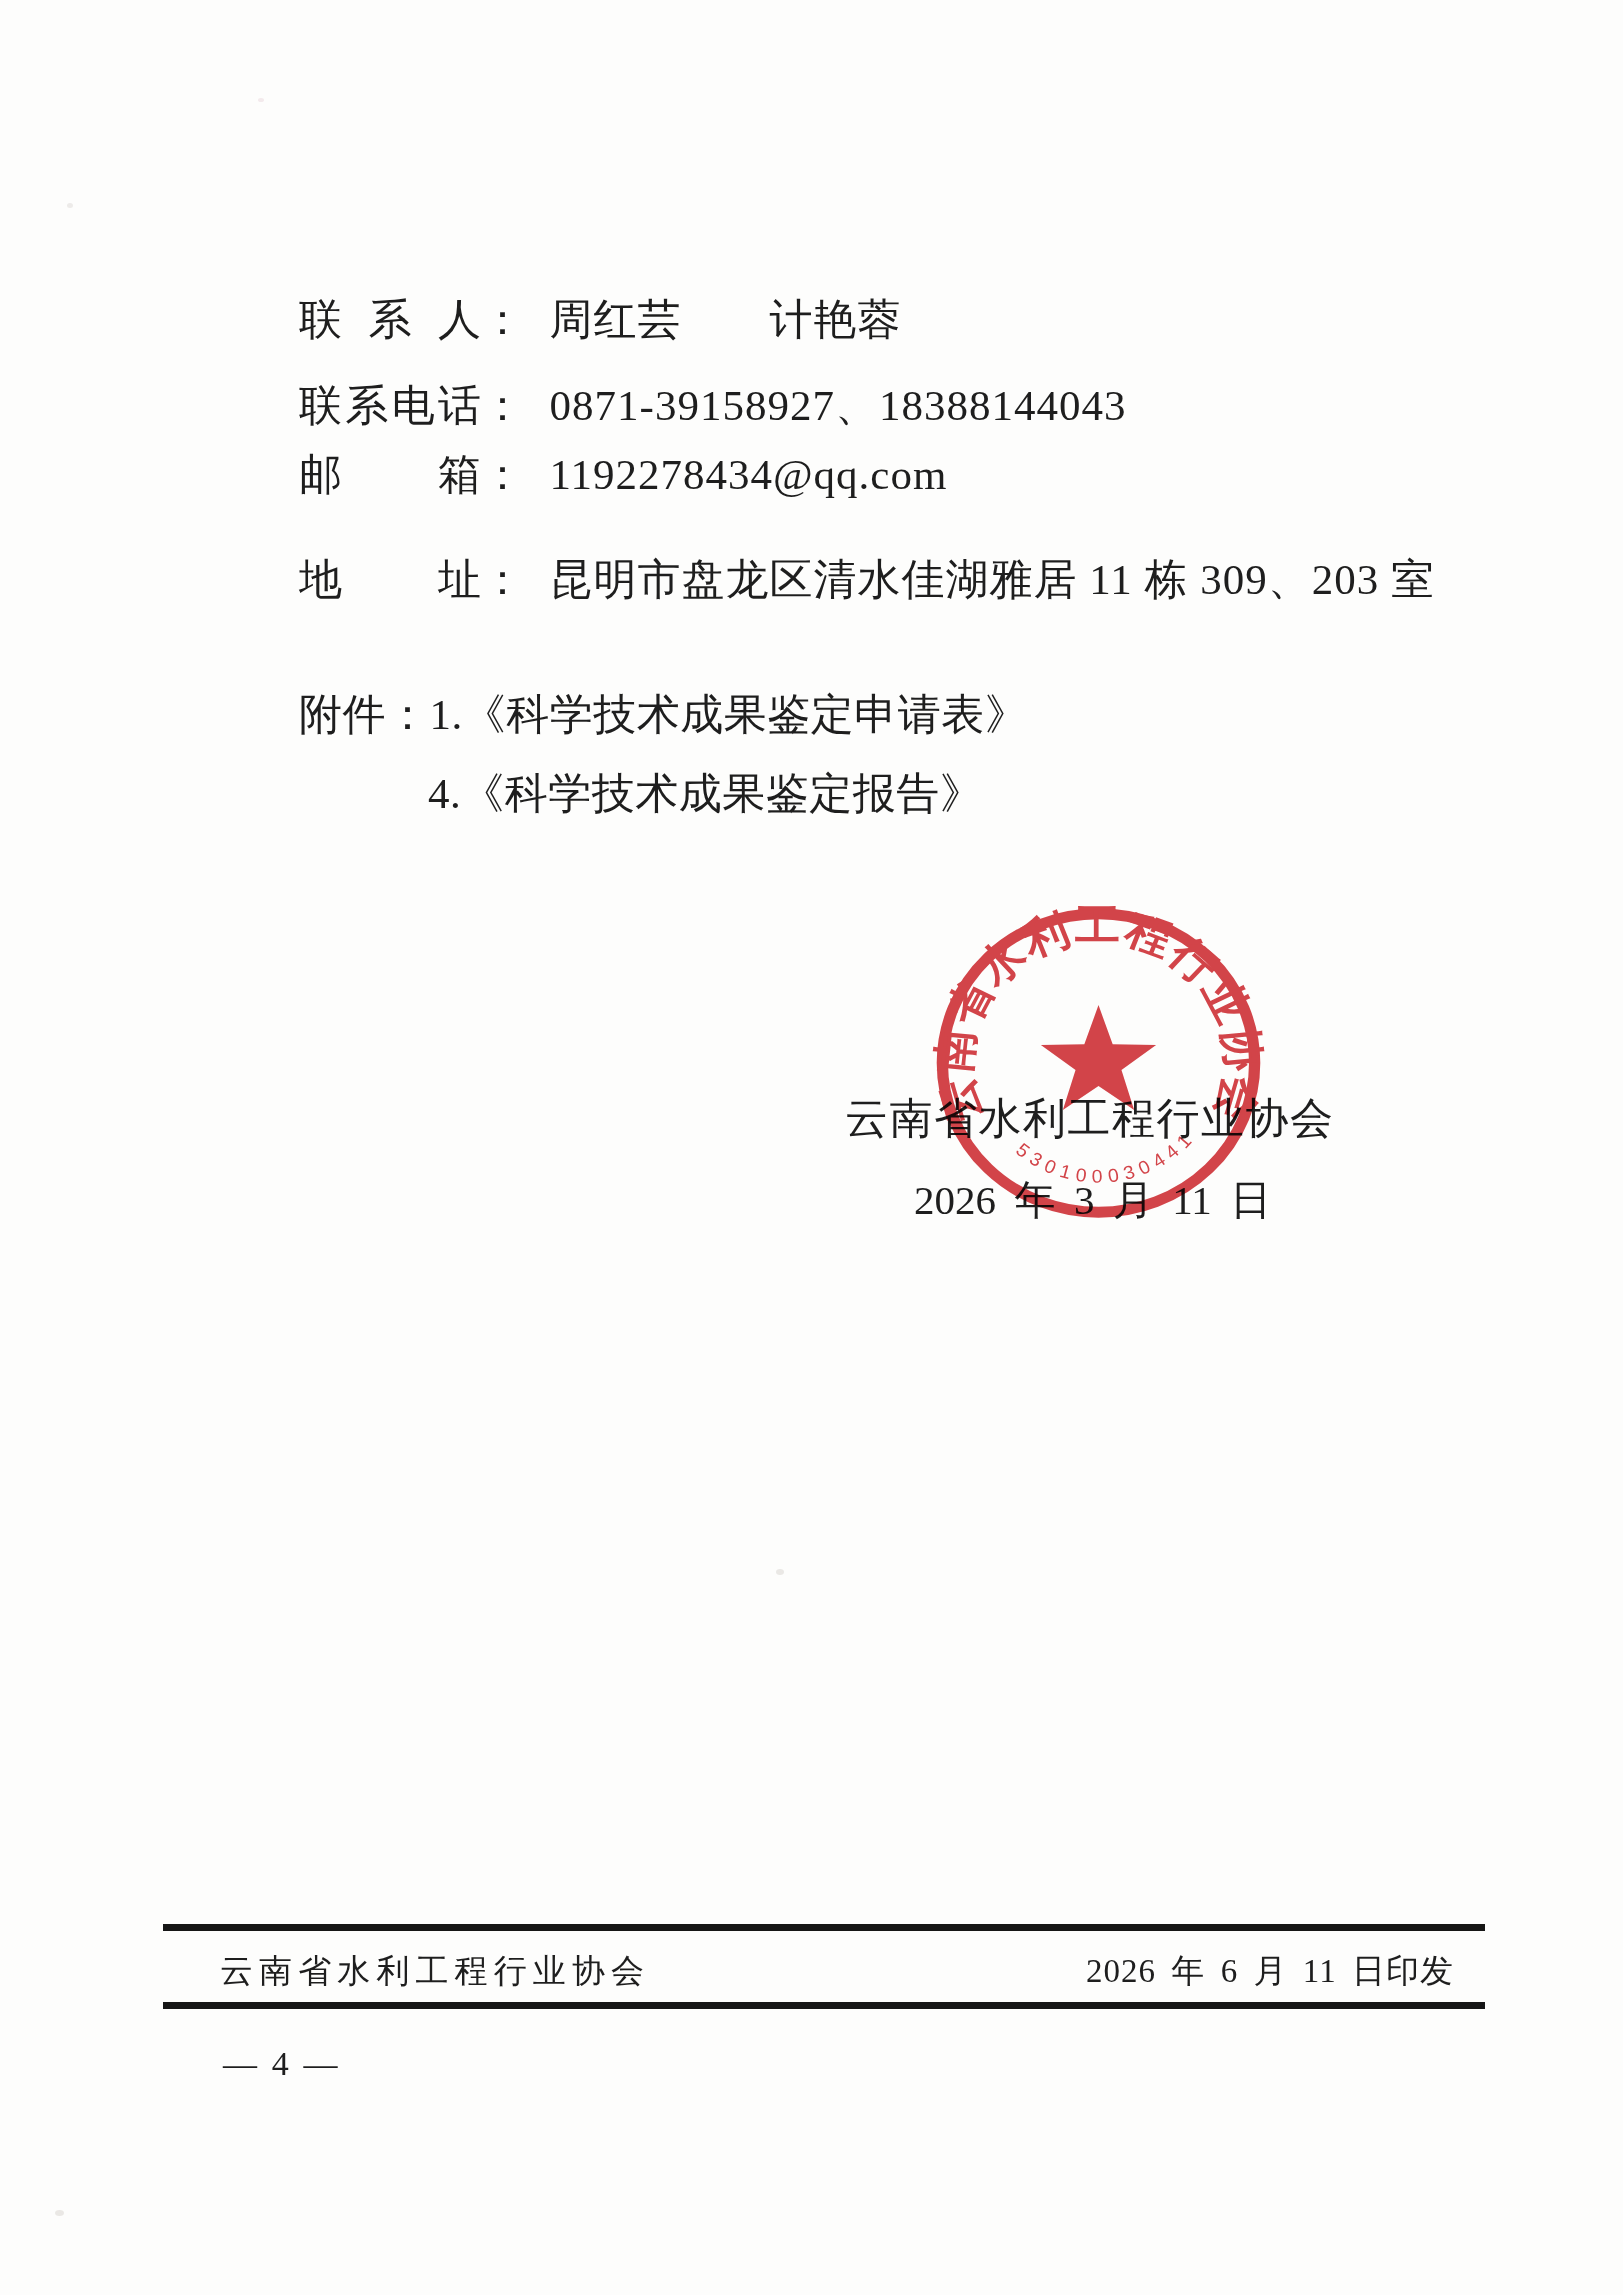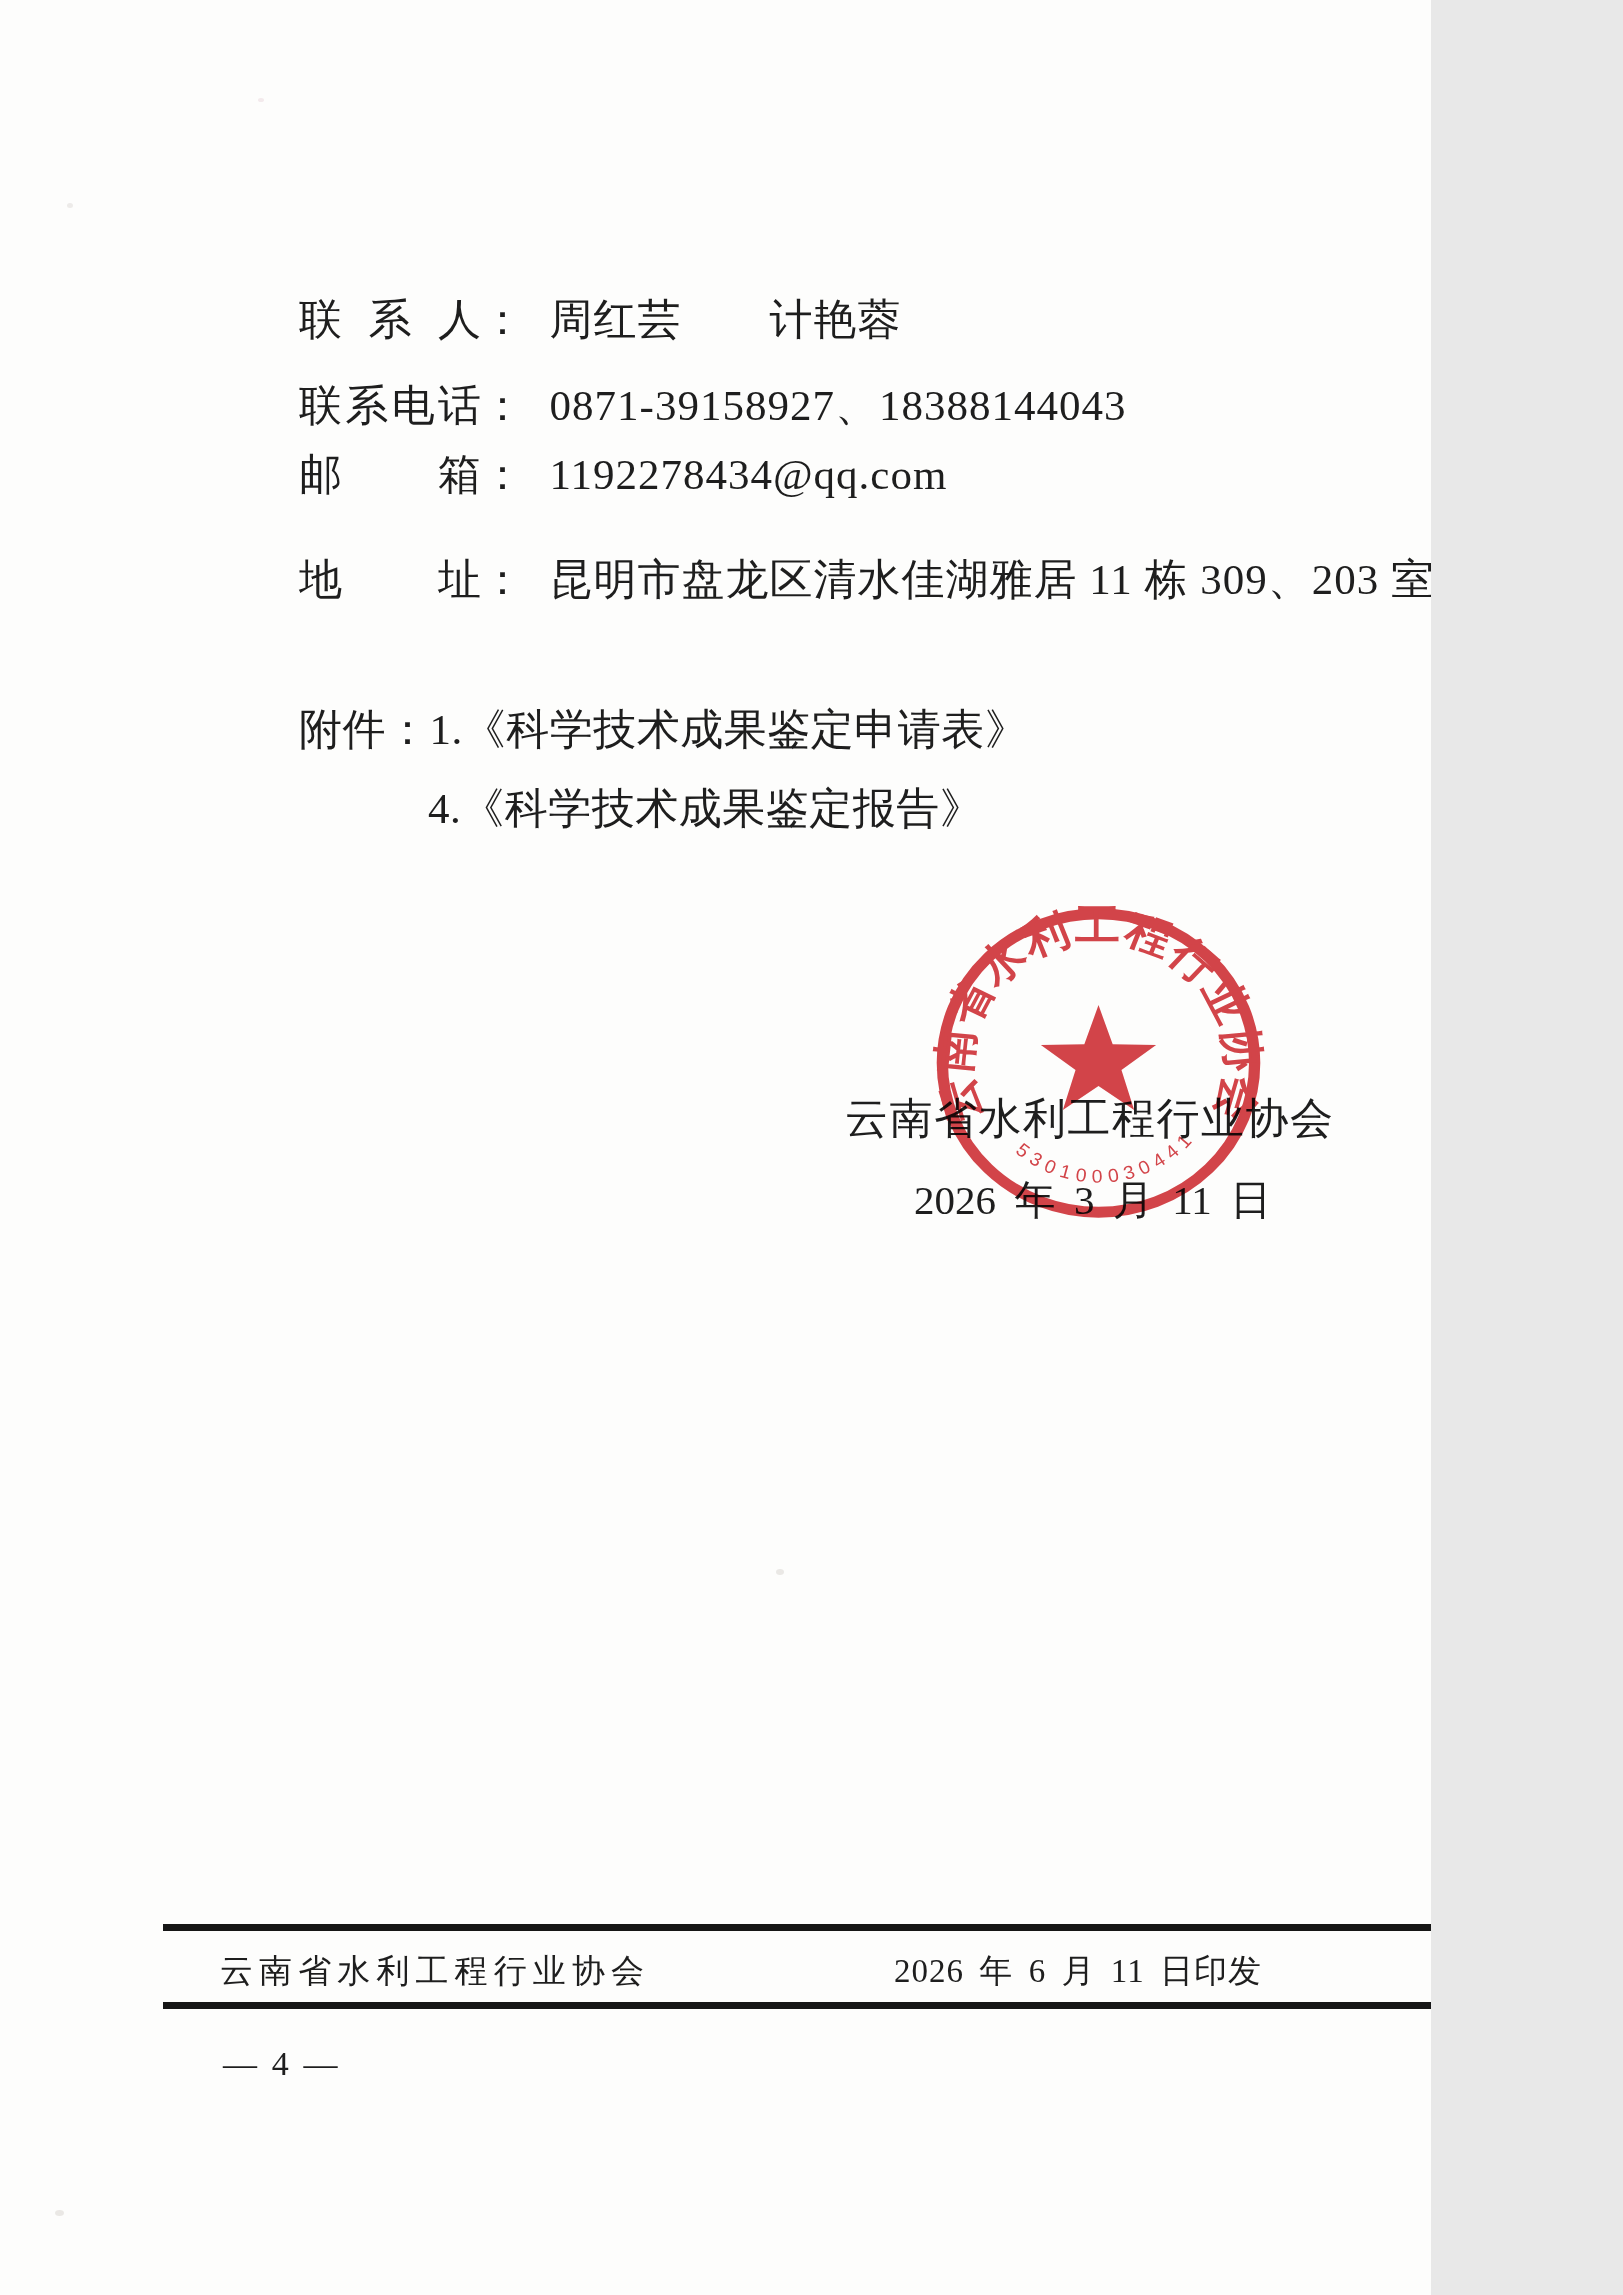--- a/index.html
+++ b/index.html
@@ -3,21 +3,21 @@
 <meta charset="utf-8">
 <style>
   :root{
     --paper:#fdfdfc;
     --ink:#1e1e1e;
     --seal-color:#d1363c;
   }
   html,body{margin:0;padding:0;background:#e8e8e8;}
   .page{
     position:relative;
-    width:1431px;height:2295px;
+    width:1623px;height:2295px;
     background:var(--paper);
     overflow:hidden;
     font-family:"Liberation Serif","DejaVu Serif",serif;
     color:var(--ink);
   }
   
   .c-line{
     position:absolute;left:299px;
     font-size:43px;line-height:1.12;white-space:nowrap;
   }
@@ -28,21 +28,21 @@
   }
   .c-colon{display:inline-block;vertical-align:top;}
   .c-value{display:inline-block;margin-left:25.6px;vertical-align:top;letter-spacing:1px;}
   
   .a-line{
     position:absolute;left:299px;
     font-size:43px;line-height:1.12;white-space:nowrap;letter-spacing:0.5px;
   }
   .a-indent{padding-left:129px;}
   .a-label{display:inline-block;}
-  .a-item{display:inline-block;margin-top:15px;}
+  .a-item{display:inline-block;}
   
   .sig-org{
     position:absolute;left:845px;top:1090px;
     font-size:43px;letter-spacing:1.5px;white-space:nowrap;
   }
   .sig-date{
     position:absolute;left:914px;top:1173px;
     font-size:41px;word-spacing:8.2px;white-space:nowrap;
   }
   

